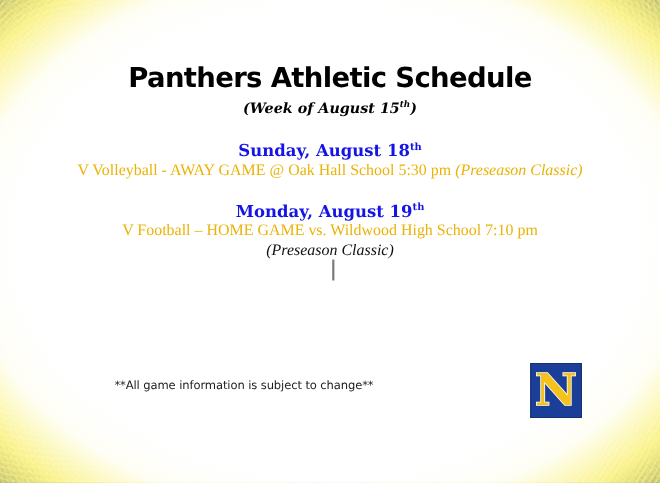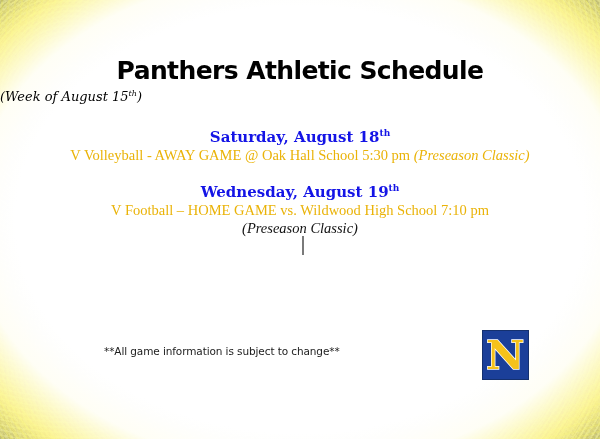--- a/index.html
+++ b/index.html
@@ -70,23 +70,23 @@
     text-align:center;
     font-family:"DejaVu Sans", sans-serif;
     font-weight:bold;
     font-size:25px;
     letter-spacing:-0.6px;
     color:#000000;
     white-space:nowrap;
   }
   .subtitle{
     position:absolute;left:0;right:0;top:89px;
-    text-align:left;
+    text-align:center;
     font-family:"DejaVu Serif", serif;
-    font-style:italic;font-weight:normal;
+    font-style:italic;font-weight:bold;
     font-size:13px;color:#000000;
   }
   .subtitle sup{font-size:8px;}
 
   .date-head{
     text-align:center;
     font-family:"DejaVu Serif", serif;
     font-weight:bold;
     font-size:15px;
     color:#1414e6;
@@ -163,30 +163,30 @@
   <div class="content">
 
     <div class="title">Panthers Athletic Schedule</div>
 
     <div class="subtitle">
       <span>(Week of August 15</span><sup>th</sup><span>)</span>
     </div>
 
     <div class="block-thu">
       <div class="date-head">
-        <span>Saturday, August 18</span><sup>th</sup>
+        <span>Sunday, August 18</span><sup>th</sup>
       </div>
       <div class="event-line">
         <span>V Volleyball - AWAY GAME @ Oak Hall School 5:30 pm </span><span class="ital">(Preseason Classic)</span>
       </div>
     </div>
 
     <div class="block-fri">
       <div class="date-head">
-        <span>Wednesday, August 19</span><sup>th</sup>
+        <span>Monday, August 19</span><sup>th</sup>
       </div>
       <div class="event-line">
         <span>V Football – HOME GAME vs. Wildwood High School 7:10 pm</span>
       </div>
       <div class="event-sub">(Preseason Classic)</div>
     </div>
 
     <div class="caret"></div>
 
     <div class="disclaimer">**All game information is subject to change**</div>

